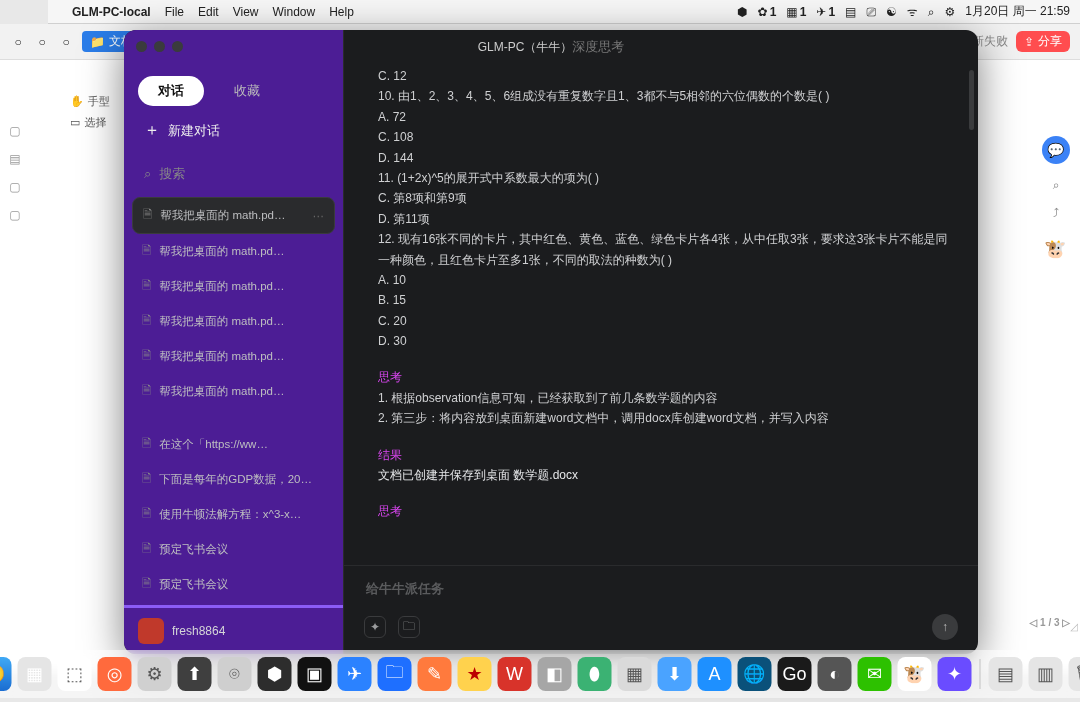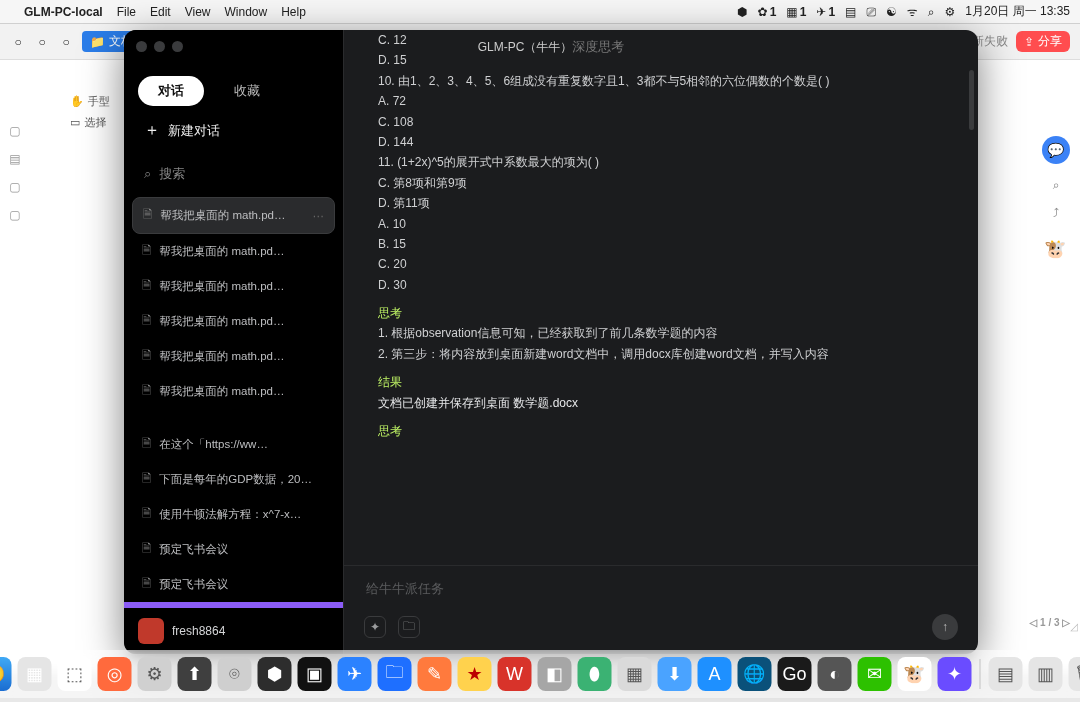--- a/index.html
+++ b/index.html
@@ -1,19 +1,19 @@
 <!DOCTYPE html>
 <html><head>
 <meta charset="utf-8">
 <style>
   * { margin: 0; padding: 0; box-sizing: border-box; font-family: -apple-system, "PingFang SC", "Helvetica Neue", sans-serif; }
   body { width: 1080px; height: 702px; background: #e8e8e8; overflow: hidden; position: relative; font-size: 12px; color: #222; }
 
   
-  .menubar { height: 24px; background: #f6f6f6; display: flex; align-items: center; padding: 0 10px; gap: 14px; font-size: 12px; border-bottom: 1px solid #d0d0d0;}
+  .menubar { height: 24px; background: #f6f6f6; display: flex; align-items: center; padding: 0 10px; gap: 14px; font-size: 12px; border-bottom: 1px solid #d0d0d0; margin-left: 48px;}
   .menubar .apple { font-size: 14px; }
   .menubar .right { margin-left: auto; display:flex; align-items:center; gap:10px; font-size:12px;}
   .menubar .right span { display:inline-flex; align-items:center; gap:2px;}
 
   
   .bg-window { position:absolute; top:24px; left:0; right:0; bottom:30px; background:#fff; }
   .bg-topbar { height:36px; background:#f2f2f2; border-bottom:1px solid #ddd; display:flex; align-items:center; gap:8px; padding:0 10px; font-size:12px;}
   .bg-topbar .pill{background:#2b7de9;color:#fff;padding:2px 8px;border-radius:4px; display:flex; align-items:center; gap:4px;}
   .bg-topbar .icon-sq{width:16px;height:16px;display:flex;align-items:center;justify-content:center;}
   .bg-topbar .spacer{flex:1;}
@@ -27,42 +27,42 @@
   .bg-tools .row{display:flex;align-items:center;gap:4px;}
 
   
   .app { position:absolute; top:30px; left:124px; width:854px; height:624px; background:#1b1c1e; border-radius:12px; box-shadow:0 10px 40px rgba(0,0,0,.5); display:flex; overflow:hidden; color:#d5d6d8;}
   .app-titlebar{position:absolute;top:0;left:0;right:0;height:32px;display:flex;align-items:center;padding:0 12px;gap:6px;}
   .traffic{display:flex;gap:7px;}
   .traffic span{width:11px;height:11px;border-radius:50%;background:#3a3b3d;}
   .app-title-center{position:absolute;left:0;right:0;top:8px;text-align:center;font-size:12px;color:#ccc; pointer-events:none;}
   .app-title-center .deep{color:#777;font-size:13px;}
 
-  .sidebar{width:220px;background:#000000;border-right:1px solid #2a2b2d;padding-top:46px;display:flex;flex-direction:column;}
+  .sidebar{width:220px;background:#4c1d95;border-right:1px solid #2a2b2d;padding-top:46px;display:flex;flex-direction:column;}
   .tabs{display:flex;gap:10px;padding:0 14px;align-items:center;}
   .tabs .pill{padding:6px 20px;border-radius:18px;font-size:13px;color:#bbb;cursor:pointer;}
   .tabs .pill.active{background:#fff;color:#111;font-weight:600;}
   .newchat{display:flex;align-items:center;gap:8px;color:#eee;padding:14px 20px;font-size:13px;cursor:pointer;}
   .newchat .plus{font-size:16px;}
   .search{display:flex;align-items:center;gap:8px;color:#888;padding:10px 20px;font-size:13px;}
   .hist{flex:1;overflow:auto;padding:4px 8px;}
   .hist-item{display:flex;align-items:center;gap:8px;padding:8px 10px;border-radius:8px;color:#bdbec0;font-size:11.5px;white-space:nowrap;overflow:hidden;text-overflow:ellipsis;}
   .hist-item.active{background:#2a2b2d;border:1px solid #3a3b3d;}
   .hist-item .doc-ic{color:#888;}
   .hist-gap{height:18px;}
-  .user-row{display:flex;align-items:center;gap:8px;padding:10px 14px;border-top:6px solid #8b5cf6;}
+  .user-row{display:flex;align-items:center;gap:8px;padding:10px 14px;border-top:3px solid #8b5cf6;}
   .user-row .avatar{width:26px;height:26px;border-radius:6px;background:#c0392b;}
 
-  .main{flex:1;display:flex;flex-direction:column;}
+  .main{flex:1;display:flex;flex-direction:column;padding-top:36px;}
   .content{flex:1;overflow:auto;padding:0 24px 12px 34px;font-size:12px;color:#cfd0d2;line-height:1.7;}
   .content .line{white-space:pre-wrap;}
-  .section-label{color:#bef264;margin-top:8px;}
+  .section-label{color:#d946ef;margin-top:16px;}
   .result-line{color:#e6e7e9;}
   .composer{border-top:1px solid #2a2b2d;padding:10px 20px 14px;}
-  .composer .placeholder{color:#5a5b5d;font-size:13px;padding:4px 2px 16px;}
+  .composer .placeholder{color:#5a5b5d;font-size:13px;padding:4px 2px 16px;font-weight:bold;}
   .composer .row{display:flex;align-items:center;gap:12px;}
   .composer .ic{width:22px;height:22px;border:1px solid #3a3b3d;border-radius:6px;display:flex;align-items:center;justify-content:center;color:#9a9b9d;cursor:pointer;}
   .composer .send{margin-left:auto;width:26px;height:26px;border-radius:50%;background:#3a3b3d;display:flex;align-items:center;justify-content:center;color:#bbb;cursor:pointer;}
   .main-scroll{position:absolute;top:40px;right:4px;width:5px;height:60px;background:#3a3b3d;border-radius:3px;}
 
   
   .dock{position:absolute;left:50%;transform:translateX(-50%);bottom:4px;height:48px;padding:4px 10px;background:rgba(255,255,255,.55);border-radius:14px;display:flex;align-items:center;gap:6px;backdrop-filter:blur(6px);}
   .dock .d{width:34px;height:34px;border-radius:8px;display:flex;align-items:center;justify-content:center;font-size:18px;color:#fff;}
   .dock .sep{width:1px;height:30px;background:rgba(0,0,0,.2);margin:0 2px;}
 
@@ -85,21 +85,21 @@
     <span>⬢</span>
     <span>✿ <b>1</b></span>
     <span>▦ <b>1</b></span>
     <span>✈ <b>1</b></span>
     <span>▤</span>
     <span>⎚</span>
     <span>☯</span>
     <span>ᯤ</span>
     <span>⌕</span>
     <span>⚙</span>
-    <span>1月20日 周一 13:35</span>
+    <span>1月20日 周一 21:59</span>
   </div>
 </div>
 
 <div class="bg-window">
   <div class="bg-topbar">
     <span class="icon-sq">○</span>
     <span class="icon-sq">○</span>
     <span class="icon-sq">○</span>
     <span class="pill">📁 <span>文档</span></span>
     <span>≡ <span>文件</span></span>
@@ -187,48 +187,48 @@
       <div class="hist-item">
           <span class="doc-ic">🗎</span>
           <span>在这个「https://ww…</span>
         </div>
       <div class="hist-item">
           <span class="doc-ic">🗎</span>
           <span>下面是每年的GDP数据，20…</span>
         </div>
       <div class="hist-item">
           <span class="doc-ic">🗎</span>
-          <span>使用牛顿法解方程：x^7-x…</span>
+          <span>使用牛顿法解方程：x^3-x…</span>
         </div>
       <div class="hist-item">
           <span class="doc-ic">🗎</span>
           <span>预定飞书会议</span>
         </div>
       <div class="hist-item">
           <span class="doc-ic">🗎</span>
           <span>预定飞书会议</span>
         </div>
     </div>
     <div class="user-row">
       <div class="avatar"></div>
       <span>fresh8864</span>
     </div>
   </div>
 
   <div class="main">
     <div class="content">
       <div class="line">C. 12</div>
-      <div class="line">D. 15</div>
       <div class="line">10. 由1、2、3、4、5、6组成没有重复数字且1、3都不与5相邻的六位偶数的个数是( )</div>
       <div class="line">A. 72</div>
       <div class="line">C. 108</div>
       <div class="line">D. 144</div>
       <div class="line">11. (1+2x)^5的展开式中系数最大的项为( )</div>
       <div class="line">C. 第8项和第9项</div>
       <div class="line">D. 第11项</div>
+      <div class="line">12. 现有16张不同的卡片，其中红色、黄色、蓝色、绿色卡片各4张，从中任取3张，要求这3张卡片不能是同一种颜色，且红色卡片至多1张，不同的取法的种数为( )</div>
       <div class="line">A. 10</div>
       <div class="line">B. 15</div>
       <div class="line">C. 20</div>
       <div class="line">D. 30</div>
 
       <div class="section-label">思考</div>
       <div class="line">1. 根据observation信息可知，已经获取到了前几条数学题的内容</div>
       <div class="line">2. 第三步：将内容放到桌面新建word文档中，调用docx库创建word文档，并写入内容</div>
 
       <div class="section-label">结果</div>

